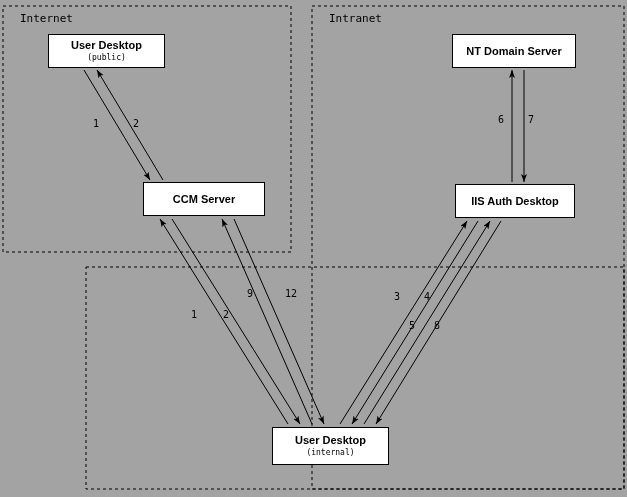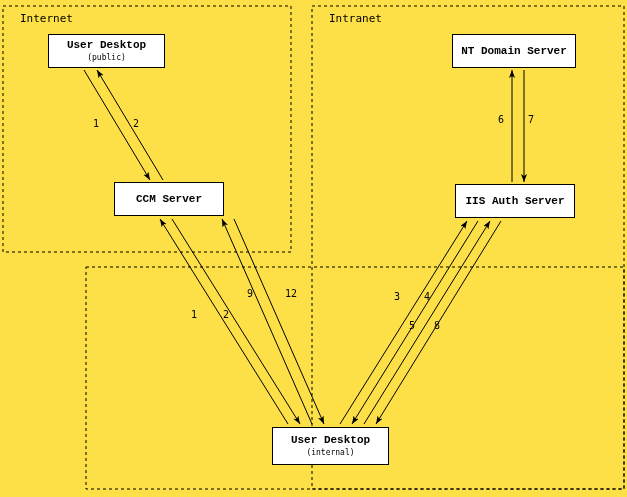--- a/index.html
+++ b/index.html
@@ -4,21 +4,21 @@
 <style>
   html, body {
     margin: 0;
     padding: 0;
     background: #ffffff;
   }
   #canvas {
     position: relative;
     width: 627px;
     height: 497px;
-    background: #fde047;
+    background: #a3a3a3;
     font-family: "DejaVu Sans Mono", "Liberation Mono", monospace;
     overflow: hidden;
   }
   svg.layer {
     position: absolute;
     left: 0;
     top: 0;
     width: 627px;
     height: 497px;
   }
@@ -35,21 +35,21 @@
     border: 1px solid #000000;
     background: #ffffff;
     box-sizing: border-box;
     display: flex;
     flex-direction: column;
     align-items: center;
     justify-content: center;
     z-index: 5;
   }
   .node-title {
-    font-family: Liberation Mono, monospace;
+    font-family: Liberation Sans, sans-serif;
     font-size: 11px;
     font-weight: bold;
     color: #000000;
     line-height: 13px;
     white-space: nowrap;
   }
   .node-sub {
     font-family: "DejaVu Sans Mono", "Liberation Mono", monospace;
     font-size: 8px;
     color: #000000;
@@ -103,28 +103,28 @@
   <div id="zone-labels-group">
       <div class="zone-label" style="left: 20px; top: 12px;">Internet</div>
       <div class="zone-label" style="left: 329px; top: 12px; text-align: right;">Intranet</div>
     </div>
 
   <div id="nodes-group">
       <div class="node" style="left: 48px; top: 34px; width: 117px; height: 34px;">
         <div class="node-title">User Desktop</div>
         <div class="node-sub">(public)</div>
       </div>
-      <div class="node" style="left: 114px; top: 182px; width: 110px; height: 34px;">
+      <div class="node" style="left: 143px; top: 182px; width: 122px; height: 34px;">
         <div class="node-title">CCM Server</div>
       </div>
       <div class="node" style="left: 452px; top: 34px; width: 124px; height: 34px; text-align: right;">
         <div class="node-title">NT Domain Server</div>
       </div>
       <div class="node" style="left: 455px; top: 184px; width: 120px; height: 34px;">
-        <div class="node-title">IIS Auth Server</div>
+        <div class="node-title">IIS Auth Desktop</div>
       </div>
       <div class="node" style="left: 272px; top: 427px; width: 117px; height: 38px;">
         <div class="node-title">User Desktop</div>
         <div class="node-sub">(internal)</div>
       </div>
     </div>
 
   <div id="edge-labels-group">
       <div class="edge-label" style="left: 93px; top: 118px;">1</div>
       <div class="edge-label" style="left: 133px; top: 118px;">2</div>

